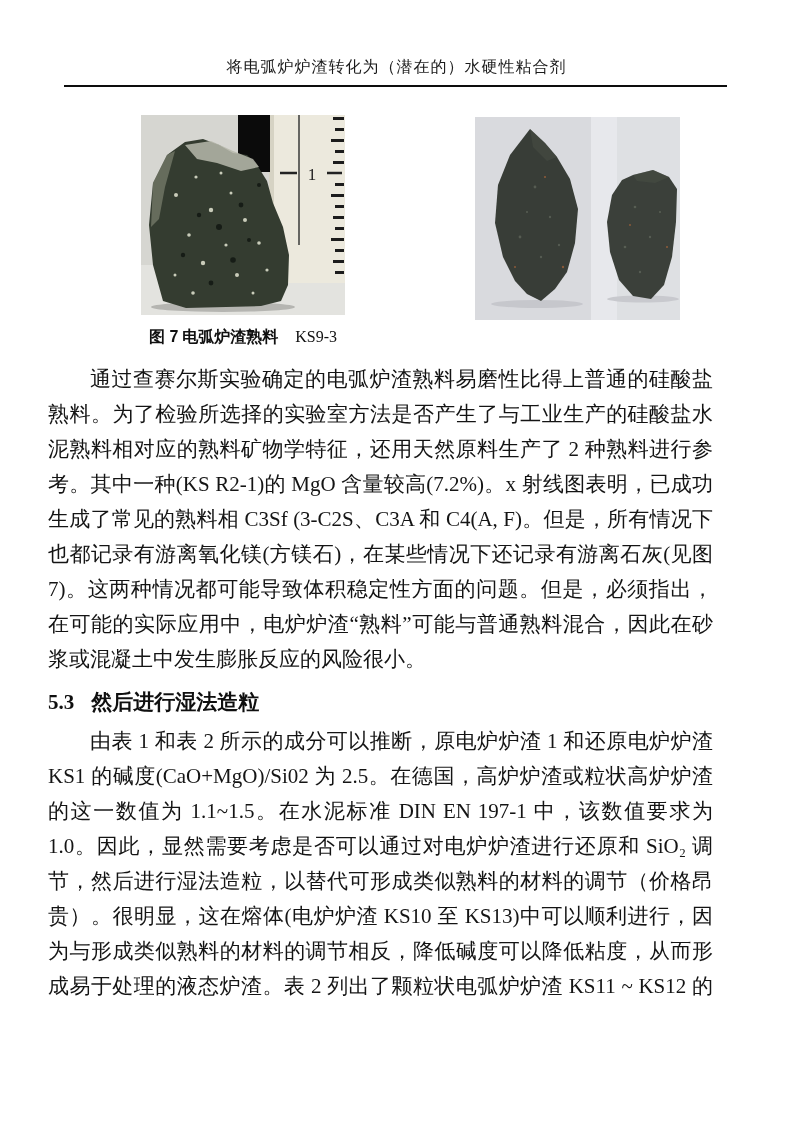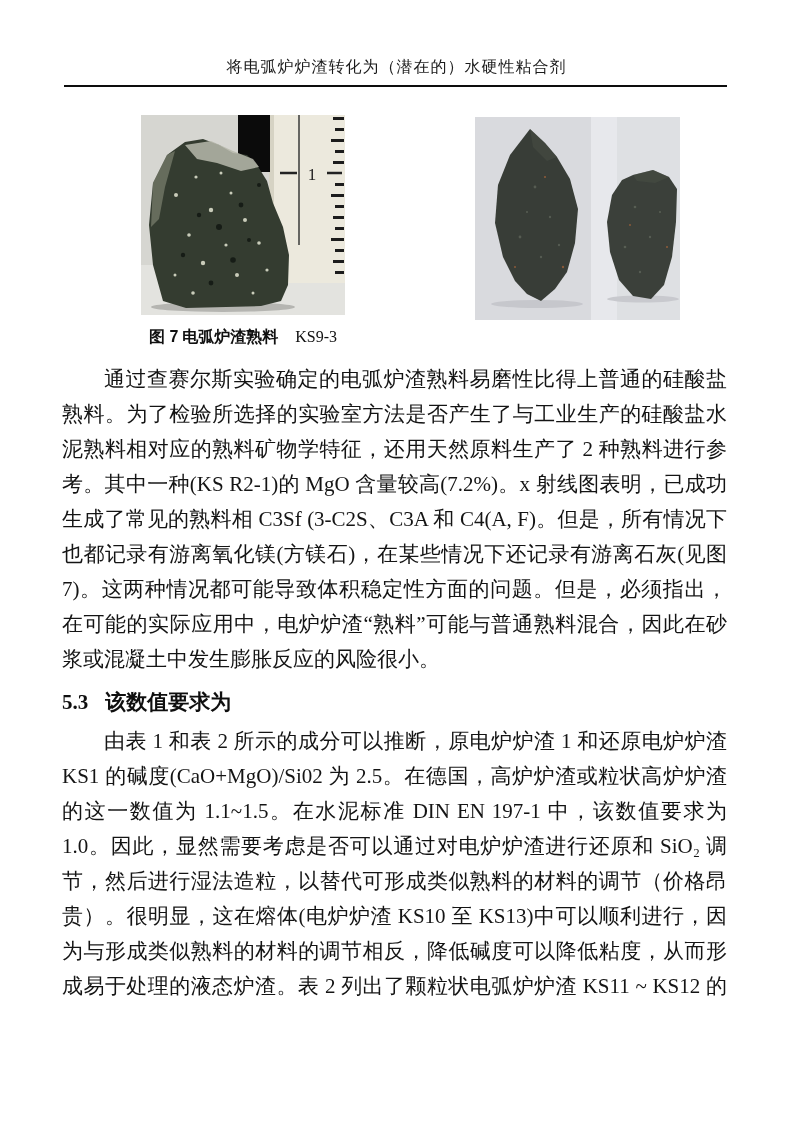--- a/index.html
+++ b/index.html
@@ -37,21 +37,21 @@
     white-space: nowrap;
     text-align: center;
     color: #111;
   }
   .caption7 { left: 79px; width: 204px; }
   .caption8 { left: 395px; width: 240px; }
   .cap-cjk { font-weight: 700; font-family: "Liberation Sans", "DejaVu Sans", sans-serif; margin-top: 12px; }
   .cap-code { font-family: "Liberation Serif", "DejaVu Serif", serif; font-weight: 400; margin-left: 13px; }
   .body-text {
     position: absolute;
-    top: 362px; left: 62px; width: 665px;
+    top: 362px; left: 48px; width: 665px;
     font-size: 21px;
     line-height: 35px;
     text-align: justify;
     color: #141414;
   }
   .para { text-indent: 42px; }
   .section-heading {
     margin-top: 9px;
     margin-bottom: 6px;
     font-size: 21px;
@@ -199,21 +199,21 @@
       <span class="cap-cjk">图 7</span>
       <span class="cap-cjk">电弧炉渣熟料</span>
       <span class="cap-code">KS9-3</span>
     </div>
 
   </div>
 
   <div class="body-text">
     <p class="para">通过查赛尔斯实验确定的电弧炉渣熟料易磨性比得上普通的硅酸盐熟料。为了检验所选择的实验室方法是否产生了与工业生产的硅酸盐水泥熟料相对应的熟料矿物学特征，还用天然原料生产了 2 种熟料进行参考。其中一种(KS R2-1)的 MgO 含量较高(7.2%)。x 射线图表明，已成功生成了常见的熟料相 C3Sf (3-C2S、C3A 和 C4(A, F)。但是，所有情况下也都记录有游离氧化镁(方镁石)，在某些情况下还记录有游离石灰(见图 7)。这两种情况都可能导致体积稳定性方面的问题。但是，必须指出，在可能的实际应用中，电炉炉渣“熟料”可能与普通熟料混合，因此在砂浆或混凝土中发生膨胀反应的风险很小。</p>
     <h2 class="section-heading">
-      <span class="section-number">5.3</span><span class="section-title">该数值要求为</span>
+      <span class="section-number">5.3</span><span class="section-title">然后进行湿法造粒</span>
     </h2>
     <p class="para">由表 1 和表 2 所示的成分可以推断，原电炉炉渣 1 和还原电炉炉渣 KS1 的碱度(CaO+MgO)/Si02 为 2.5。在德国，高炉炉渣或粒状高炉炉渣的这一数值为 1.1~1.5。在水泥标准 DIN EN 197-1 中，该数值要求为 1.0。因此，显然需要考虑是否可以通过对电炉炉渣进行还原和 SiO₂ 调节，然后进行湿法造粒，以替代可形成类似熟料的材料的调节（价格昂贵）。很明显，这在熔体(电炉炉渣 KS10 至 KS13)中可以顺利进行，因为与形成类似熟料的材料的调节相反，降低碱度可以降低粘度，从而形成易于处理的液态炉渣。表 2 列出了颗粒状电弧炉炉渣 KS11 ~ KS12 的化学成分作为例子。</p>
     <p class="para">碱度(CaO+MgO)/Si02 由非常低调整为非常高(1.15-1.86)。用显微镜测定的玻</p>
   </div>
 
   <svg class="footer-rule-svg" viewBox="0 0 663 8" preserveAspectRatio="none">
     <g fill="#0a0a0a">
       <rect x="0" y="3.2" width="663" height="1.6"></rect>
       <ellipse cx="331" cy="4" rx="305" ry="1.6"></ellipse>
       <ellipse cx="331" cy="4" rx="205" ry="2.6"></ellipse>

